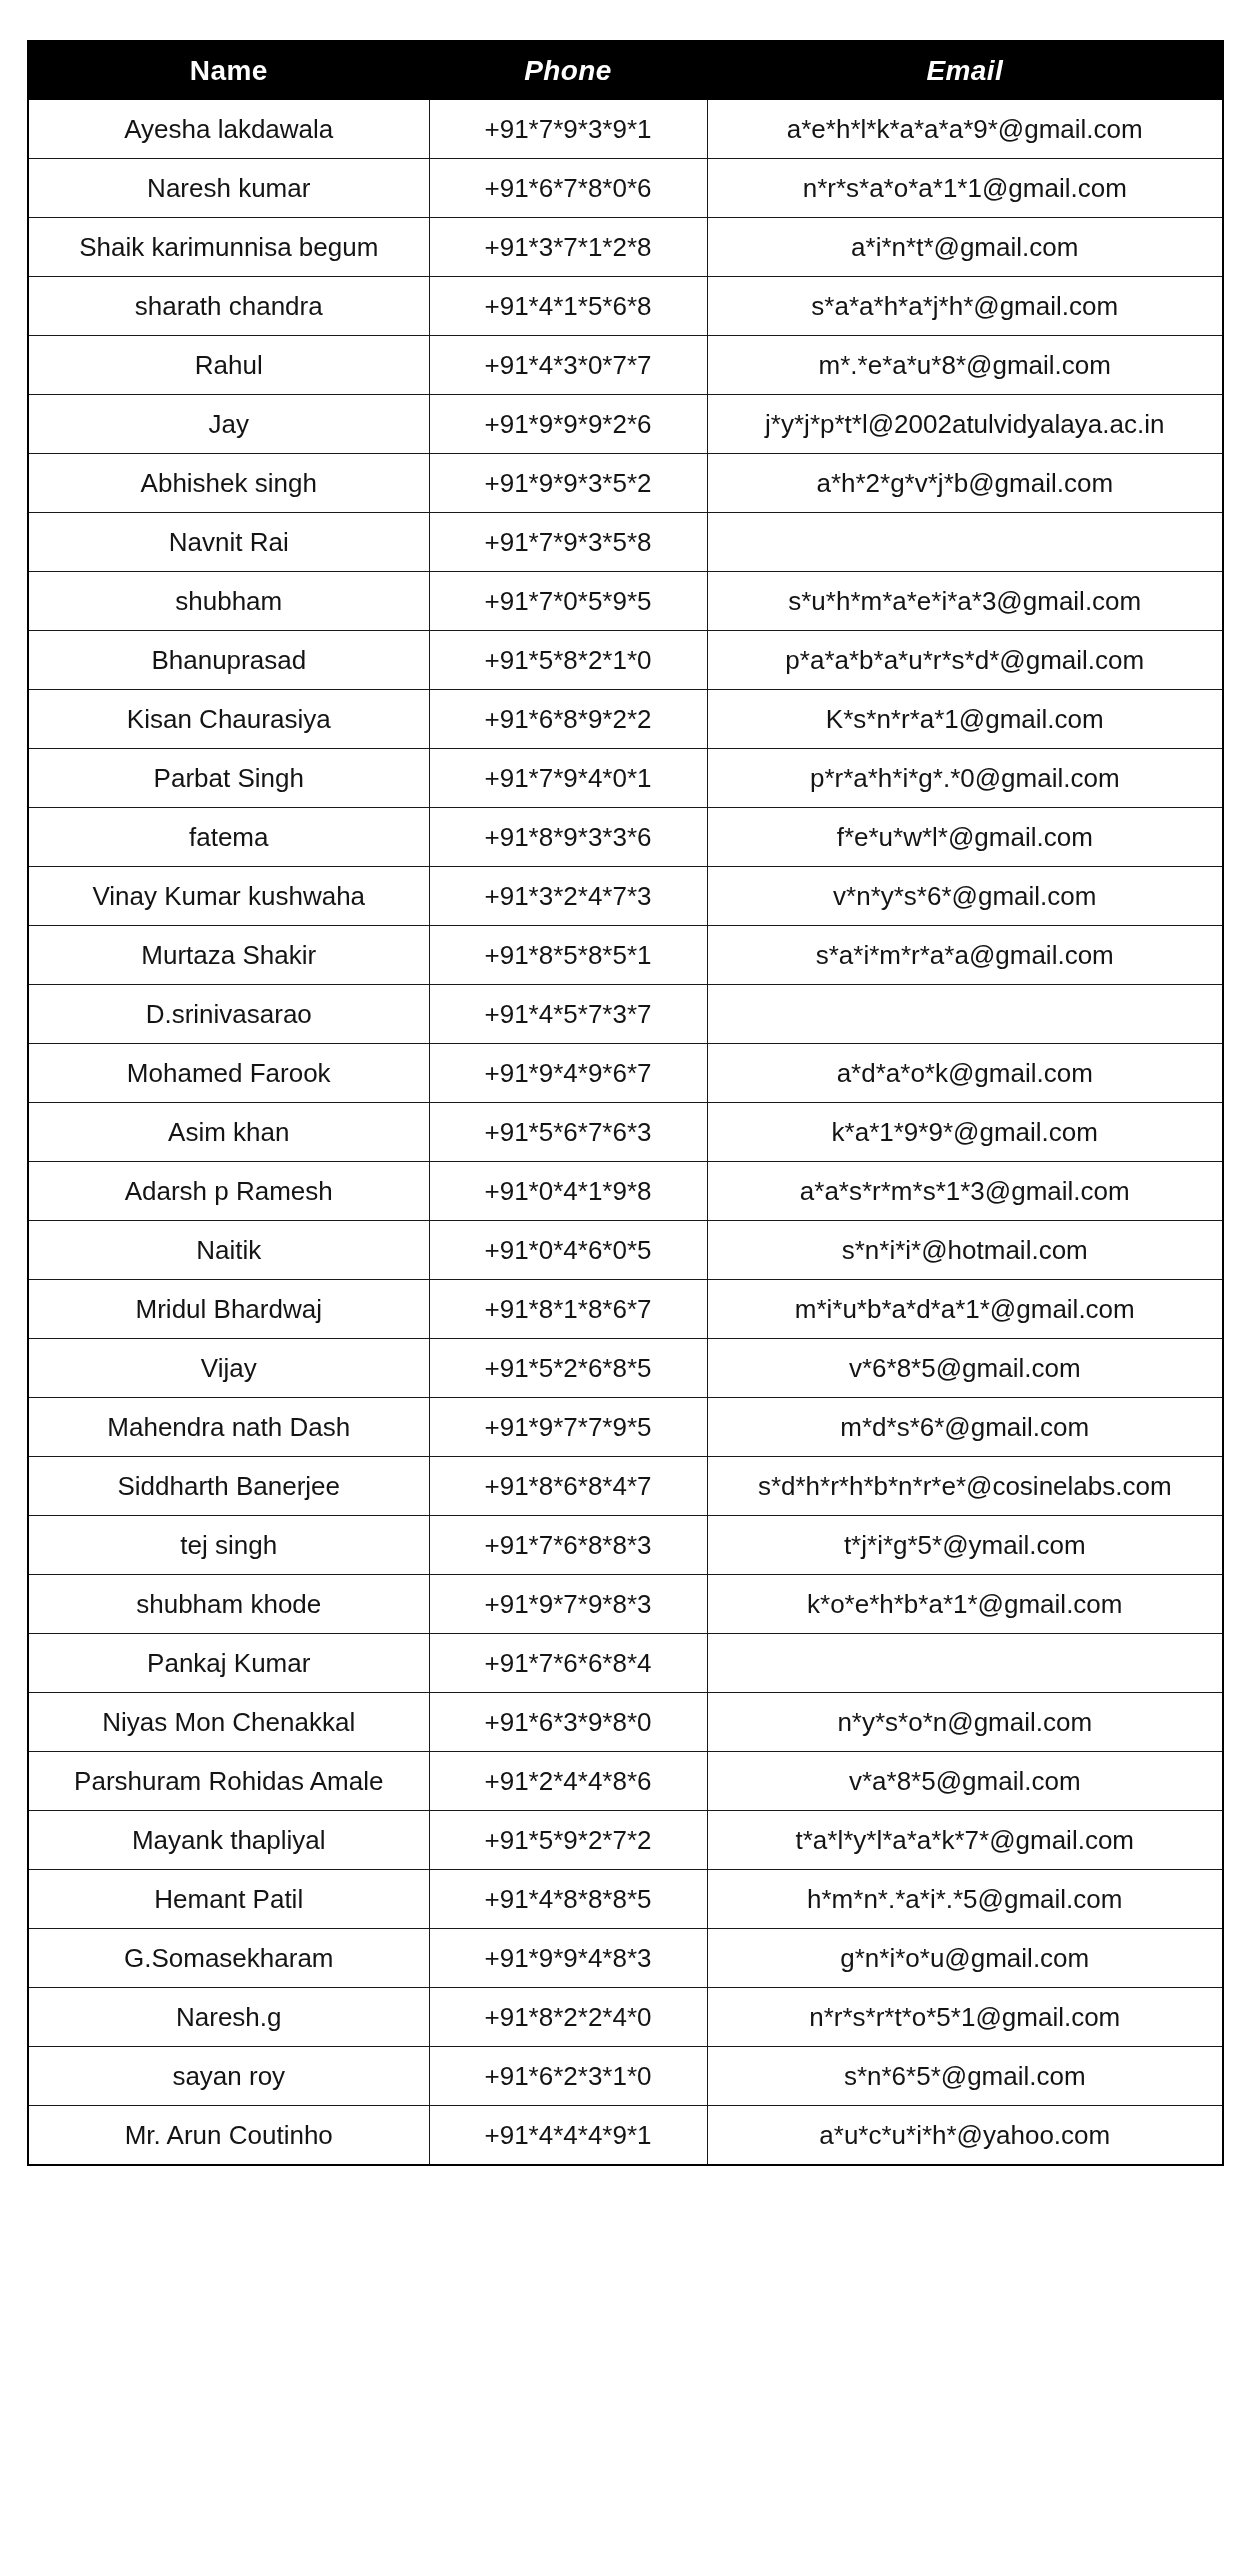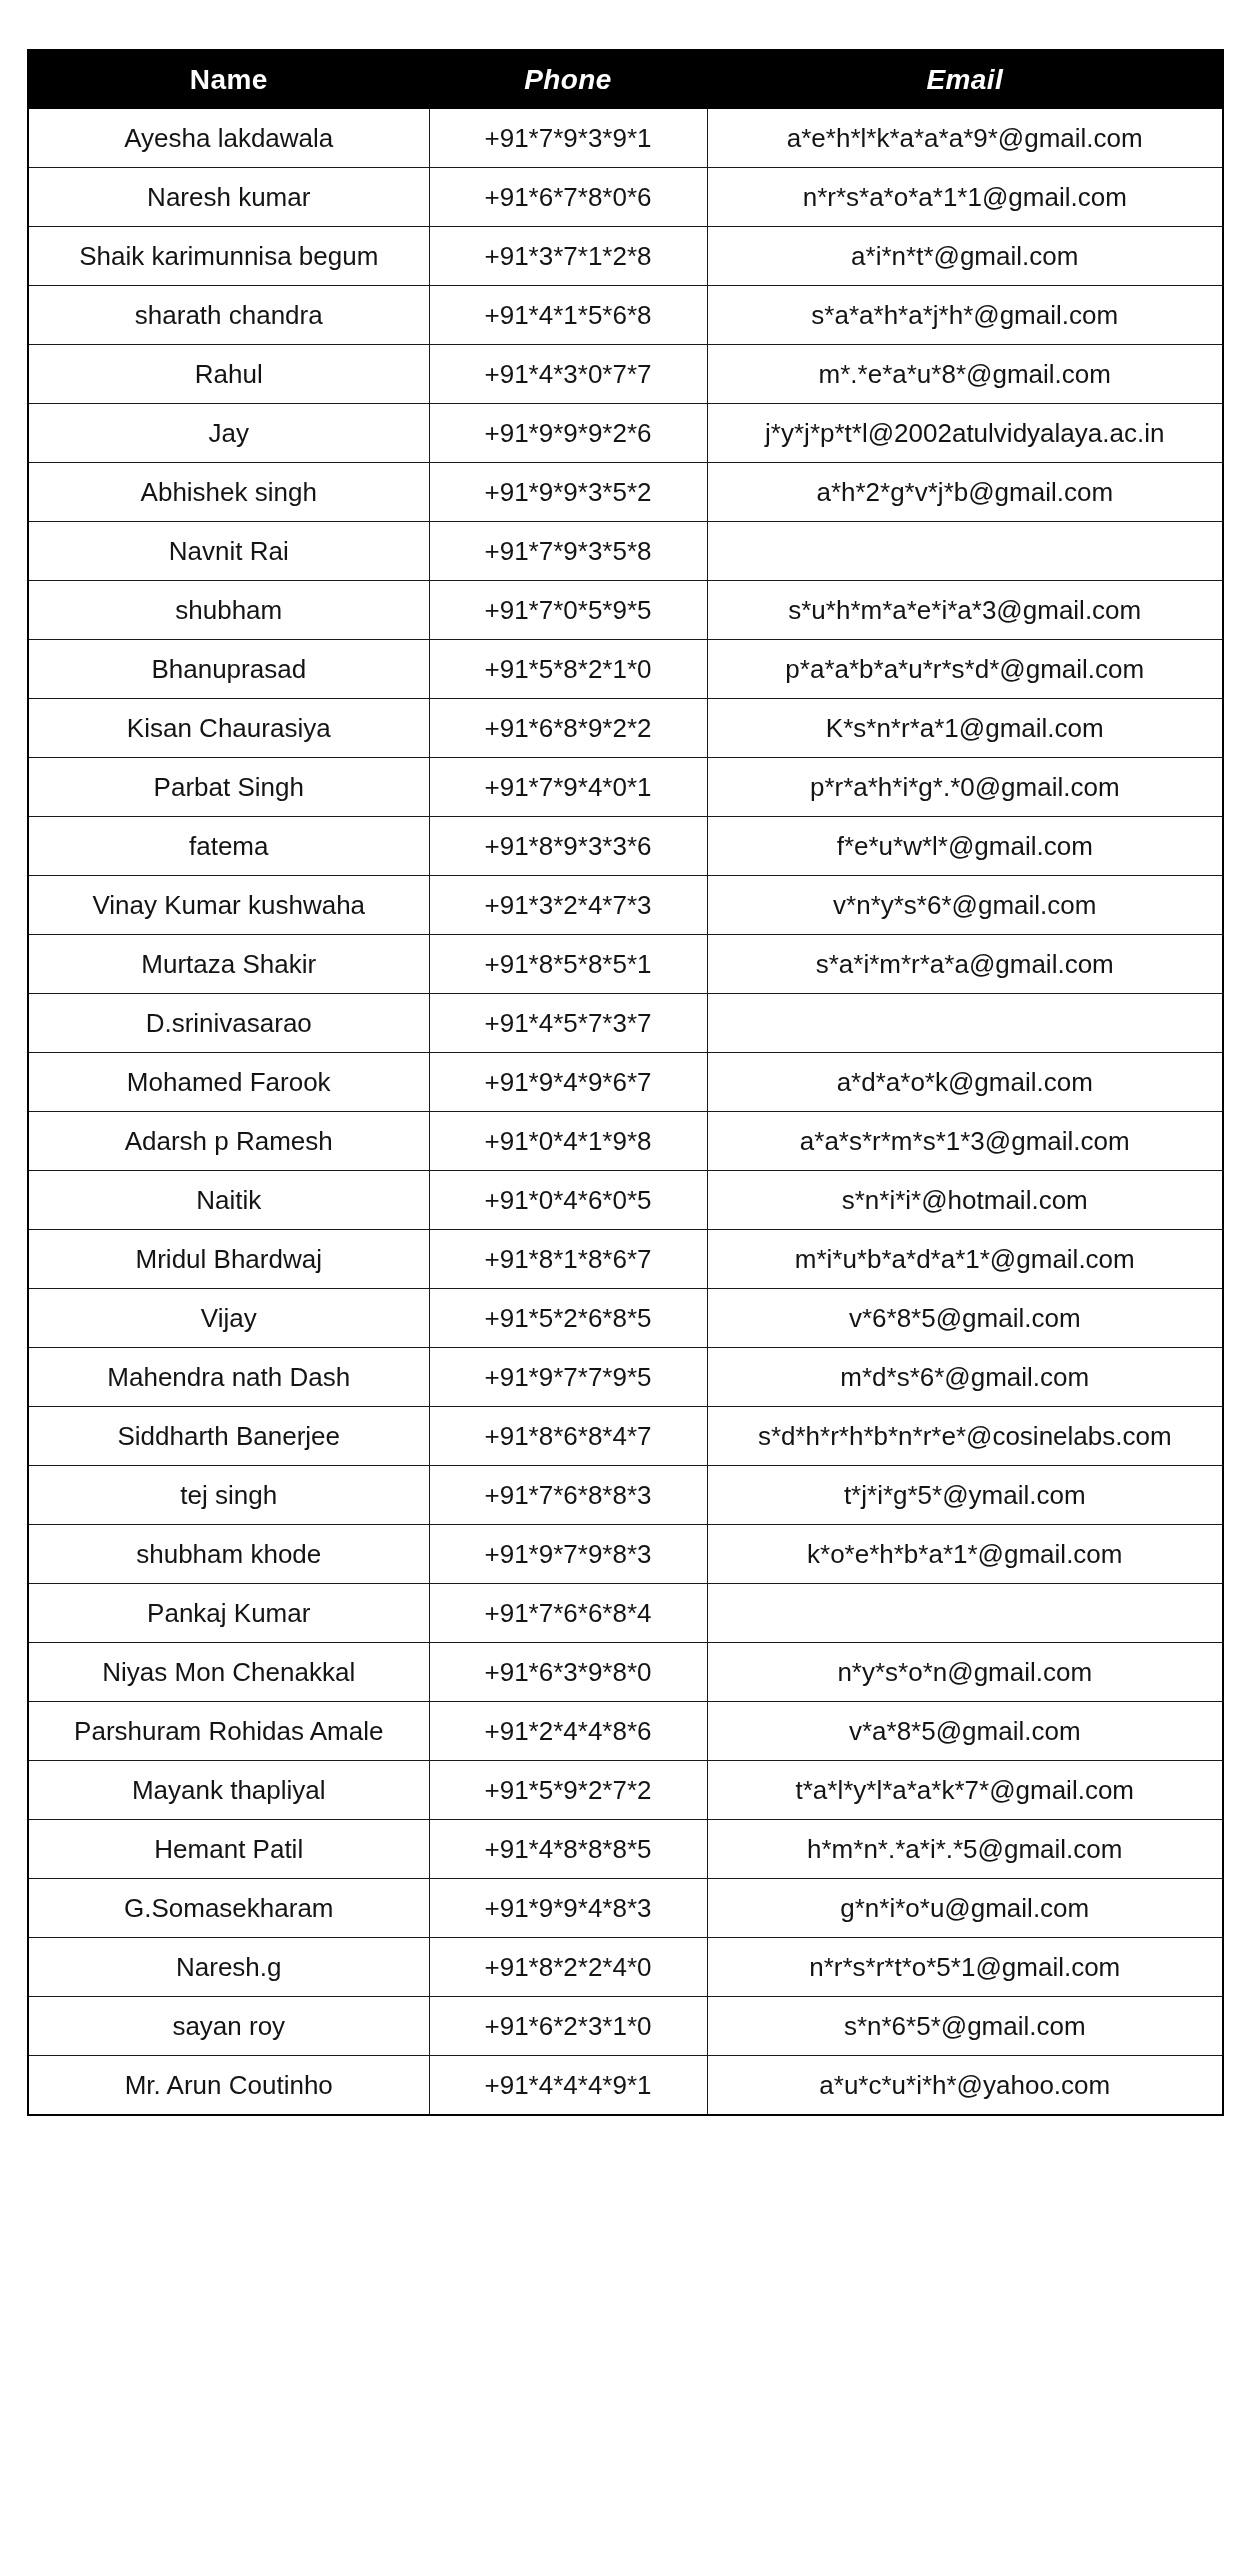--- a/index.html
+++ b/index.html
@@ -3,21 +3,21 @@
 <meta charset="utf-8">
 <style>
   html, body { margin: 0; padding: 0; }
   body {
     width: 1249px; height: 2576px;
     background: #ffffff;
     font-family: "Liberation Sans", sans-serif;
   }
   .page { position: relative; width: 1249px; height: 2576px; background: #ffffff; }
   table.contacts {
-    position: absolute; left: 27px; top: 49px;
+    position: absolute; left: 27px; top: 40px;
     width: 1196px;
     border-collapse: collapse;
     table-layout: fixed;
     border: 2.5px solid #000000;
     padding-left: 12px;
   }
   col.c-name  { width: 401px; }
   col.c-phone { width: 278px; }
   col.c-email { width: 516px; }
   thead th {
@@ -141,20 +141,25 @@
           <td>D.srinivasarao</td>
           <td>+91*4*5*7*3*7</td>
           <td></td>
         </tr>
         <tr>
           <td>Mohamed Farook</td>
           <td>+91*9*4*9*6*7</td>
           <td>a*d*a*o*k@gmail.com</td>
         </tr>
         <tr>
+          <td>Asim khan</td>
+          <td>+91*5*6*7*6*3</td>
+          <td>k*a*1*9*9*@gmail.com</td>
+        </tr>
+        <tr>
           <td>Adarsh p Ramesh</td>
           <td>+91*0*4*1*9*8</td>
           <td>a*a*s*r*m*s*1*3@gmail.com</td>
         </tr>
         <tr>
           <td>Naitik</td>
           <td>+91*0*4*6*0*5</td>
           <td>s*n*i*i*@hotmail.com</td>
         </tr>
         <tr>

